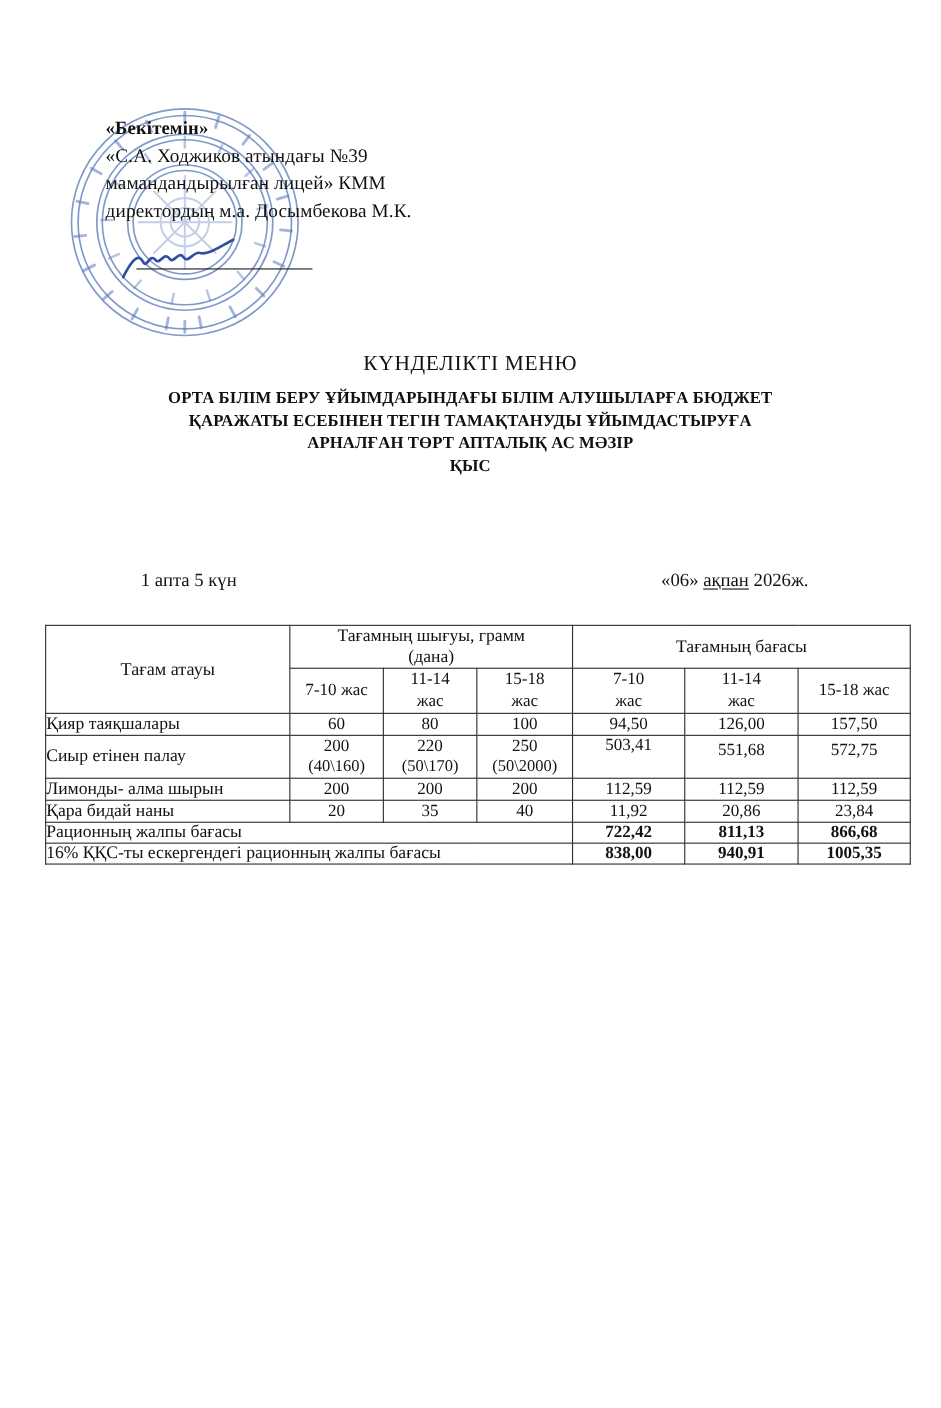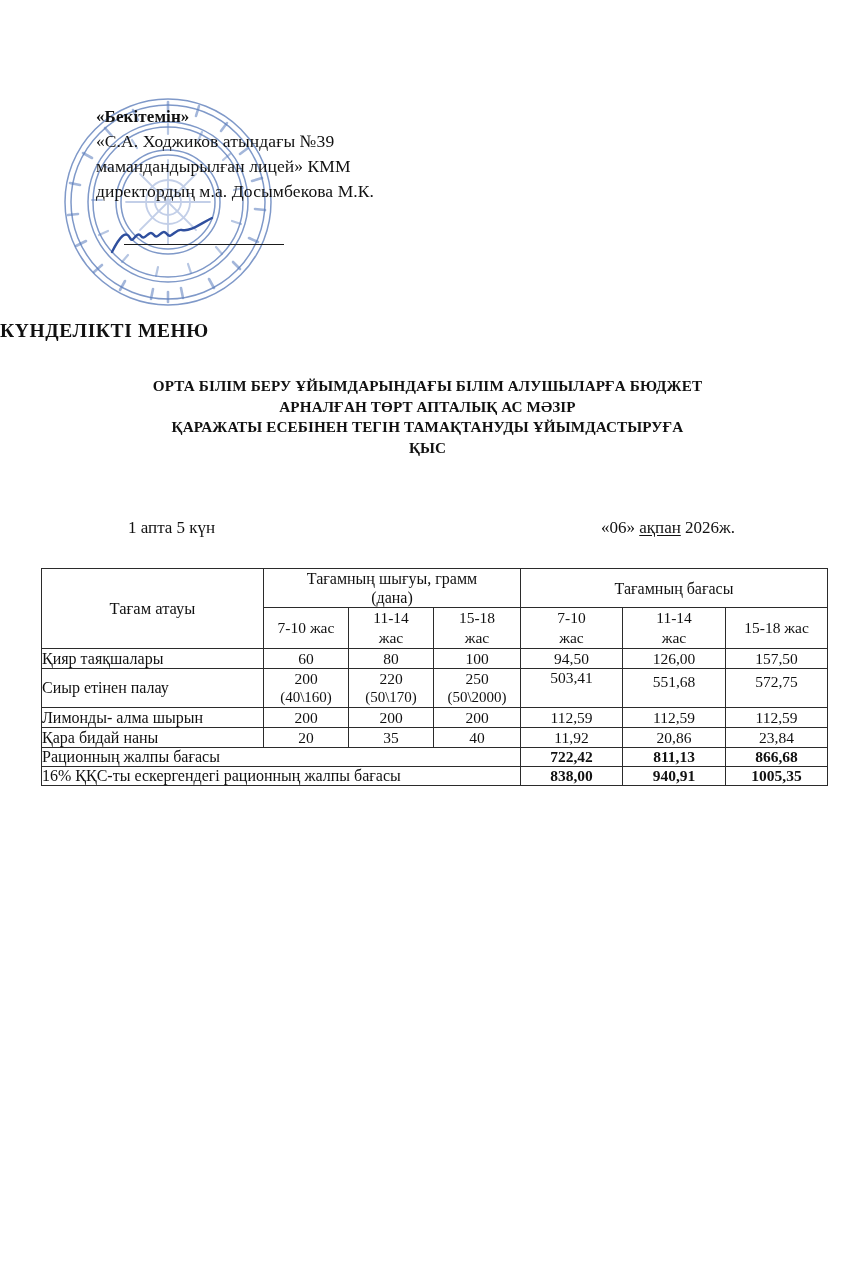--- a/index.html
+++ b/index.html
@@ -69,29 +69,29 @@
     height: 44px;
     pointer-events: none;
   }
 
   
   .doc-title {
     position: absolute;
     left: 0;
     top: 320px;
     width: 855px;
-    text-align: left;
-    font-weight: bold;
+    text-align: center;
+    font-weight: normal;
     font-size: 19.5px;
     letter-spacing: .6px;
   }
   .doc-subtitle {
     position: absolute;
     left: 0;
-    top: 376px;
+    top: 352px;
     width: 855px;
     text-align: center;
     font-weight: bold;
     font-size: 15.2px;
     line-height: 20.5px;
     letter-spacing: .1px;
   }
   .doc-subtitle div { white-space: nowrap; }
 
   
@@ -271,22 +271,22 @@
 
   <svg class="signature-mark" viewBox="0 0 120 44" xmlns="http://www.w3.org/2000/svg" aria-hidden="true">
     <path d="M4 36 C12 20, 18 14, 22 22 C25 29, 28 14, 33 20 C37 26, 41 12, 46 19
              C50 25, 54 11, 59 18 C63 24, 68 12, 74 14 C82 16, 92 8, 104 2" fill="none" stroke="#2f4f9e" stroke-width="2.4" stroke-linecap="round" stroke-linejoin="round"></path>
   </svg>
 
   <div class="doc-title">КҮНДЕЛІКТІ МЕНЮ</div>
 
   <div class="doc-subtitle">
     <div>ОРТА БІЛІМ БЕРУ ҰЙЫМДАРЫНДАҒЫ БІЛІМ АЛУШЫЛАРҒА БЮДЖЕТ</div>
+    <div>ҚАРАЖАТЫ ЕСЕБІНЕН ТЕГІН ТАМАҚТАНУДЫ ҰЙЫМДАСТЫРУҒА</div>
     <div>АРНАЛҒАН ТӨРТ АПТАЛЫҚ АС МӘЗІР</div>
-    <div>ҚАРАЖАТЫ ЕСЕБІНЕН ТЕГІН ТАМАҚТАНУДЫ ҰЙЫМДАСТЫРУҒА</div>
     <div>ҚЫС</div>
   </div>
 
   <div class="meta-row">
     <div class="meta-week">1 апта 5 күн</div>
     <div class="meta-date"><span>«06»</span>&nbsp;<span class="u">ақпан</span>&nbsp;<span>2026ж.</span></div>
   </div>
 
   <div class="menu-table-wrap">
     <table class="menu-table">

